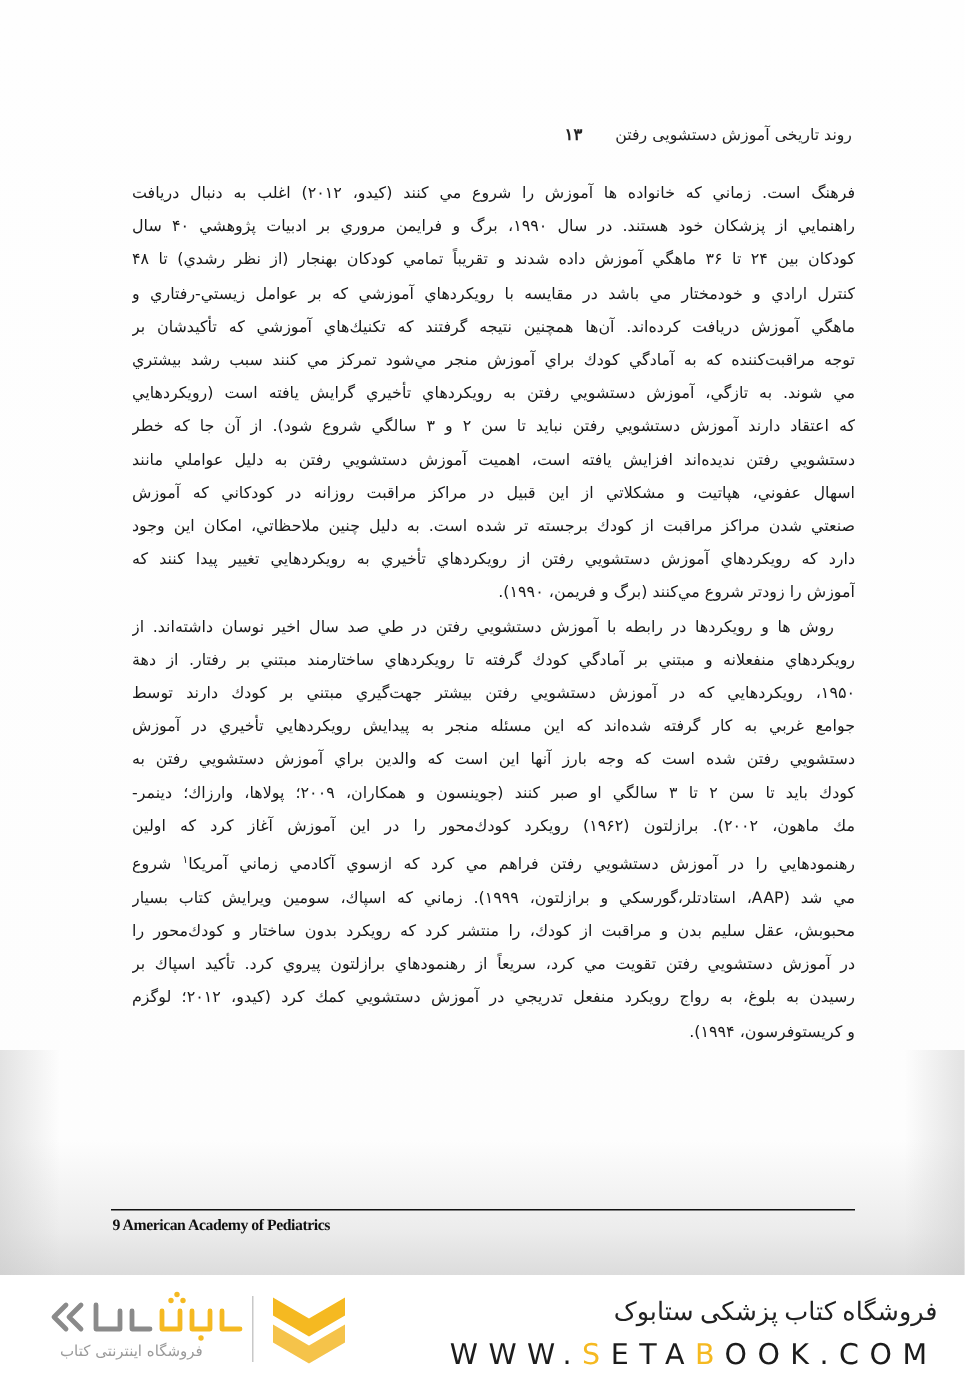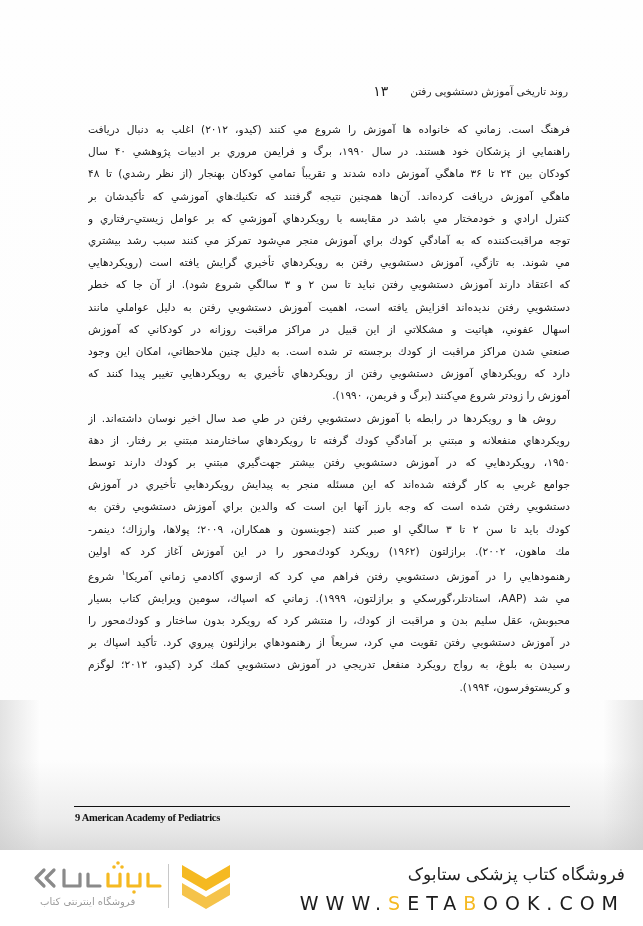--- a/index.html
+++ b/index.html
@@ -16,21 +16,21 @@
     content:""; position:absolute; top:700px; width:40px; height:150px;
   }
   .page::before { left:0; background:linear-gradient(to right, rgba(200,200,200,0.5), rgba(255,255,255,0)); }
   .page::after { right:0; background:linear-gradient(to left, rgba(200,200,200,0.5), rgba(255,255,255,0)); }
 
   .running-head {
     position:absolute; top:83px; left:74px; width:494px;
     direction:rtl; display:flex; align-items:center; gap:22px;
     font-family:"DejaVu Serif", serif; font-size:10.5px; color:#222;
   }
-  .running-head .pg { font-weight:normal; font-size:14px;text-align:right; }
+  .running-head .pg { font-weight:bold; font-size:11px;text-align:right; }
 
   .body-text {
     position:absolute; top:118px; left:72px; width:498px;
     direction:rtl; text-align:justify; text-align-last:right;
     font-family:"DejaVu Sans", sans-serif;
     font-size:10.6px; line-height:22.2px; color:#1a1a1a;
   }
   .body-text .line { display:block; text-align:justify; text-align-last:justify; white-space:nowrap; overflow:hidden;margin-left:16px; }
   .body-text .line.last { text-align-last:right; }
   sup { font-size:7px; }
@@ -51,21 +51,21 @@
   .logo-divider { position:absolute; left:168px; top:14px; width:1px; height:44px; background:#c8c8c8; }
   .logo-word {
     position:absolute; left:30px; top:10px; width:135px; height:36px;
   }
   .logo-sub {
     position:absolute; left:40px; top:46px; width:125px; text-align:left;
     direction:rtl; font-size:10px; color:#9a9a9a; font-family:"DejaVu Sans", sans-serif;
   }
   .shop-title {
     position:absolute; right:18px; top:14px; direction:rtl;
-    font-family:Liberation Sans, sans-serif; font-size:17px; color:#222;
+    font-family:Liberation Serif, serif; font-size:17px; color:#222;
   }
   .shop-url {
     position:absolute; right:18px; top:42px;
     font-family:"DejaVu Sans", sans-serif; font-size:19px; letter-spacing:7px; color:#1c1c1c;
   }
   .shop-url .hl { color:#f5b921; }
 </style>
 </head>
 <body>
 
@@ -73,22 +73,22 @@
   <div class="running-head">
     <span class="title">روند تاریخی آموزش دستشویی رفتن</span>
     <span class="pg">۱۳</span>
   </div>
 
   <div class="body-text">
     <div>
       <span class="line">فرهنگ است. زماني كه خانواده ها آموزش را شروع مي كنند (كيدو، ۲۰۱۲) اغلب به دنبال دريافت</span>
       <span class="line">راهنمايي از پزشكان خود هستند. در سال ۱۹۹۰، برگ و فرايمن مروري بر ادبيات پژوهشي ۴۰ سال</span>
       <span class="line">كودكان بين ۲۴ تا ۳۶ ماهگي آموزش داده شدند و تقريباً تمامي كودكان بهنجار (از نظر رشدي) تا ۴۸</span>
+      <span class="line">كنترل ارادي و خودمختار مي باشد در مقايسه با رويكردهاي آموزشي كه بر عوامل زيستي-رفتاري و</span>
       <span class="line">ماهگي آموزش دريافت كرده‌اند. آن‌ها همچنين نتيجه گرفتند كه تكنيك‌هاي آموزشي كه تأكيدشان بر</span>
-      <span class="line">كنترل ارادي و خودمختار مي باشد در مقايسه با رويكردهاي آموزشي كه بر عوامل زيستي-رفتاري و</span>
       <span class="line">توجه مراقبت‌كننده كه به آمادگي كودك براي آموزش منجر مي‌شود تمركز مي كنند سبب رشد بيشتري</span>
       <span class="line">مي شوند. به تازگي، آموزش دستشويي رفتن به رويكردهاي تأخيري گرايش يافته است (رويكردهايي</span>
       <span class="line">كه اعتقاد دارند آموزش دستشويي رفتن نبايد تا سن ۲ و ۳ سالگي شروع شود). از آن جا كه خطر</span>
       <span class="line">دستشويي رفتن نديده‌اند افزايش يافته است، اهميت آموزش دستشويي رفتن به دليل عواملي مانند</span>
       <span class="line">اسهال عفوني، هپاتيت و مشكلاتي از اين قبيل در مراكز مراقبت روزانه در كودكاني كه آموزش</span>
       <span class="line">صنعتي شدن مراكز مراقبت از كودك برجسته تر شده است. به دليل چنين ملاحظاتي، امكان اين وجود</span>
       <span class="line">دارد كه رويكردهاي آموزش دستشويي رفتن از رويكردهاي تأخيري به رويكردهايي تغيير پيدا كنند كه</span>
       <span class="line last">آموزش را زودتر شروع مي‌كنند (برگ و فريمن، ۱۹۹۰).</span>
     </div>
     <div>

